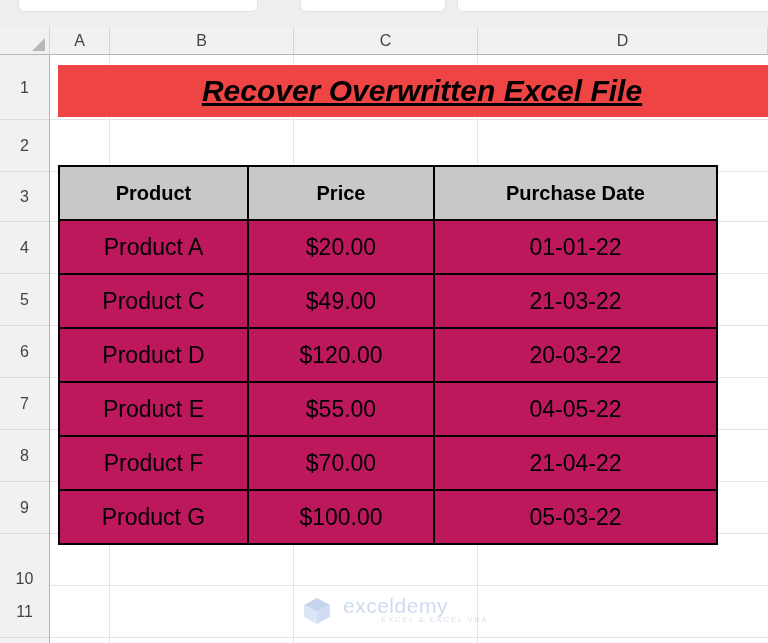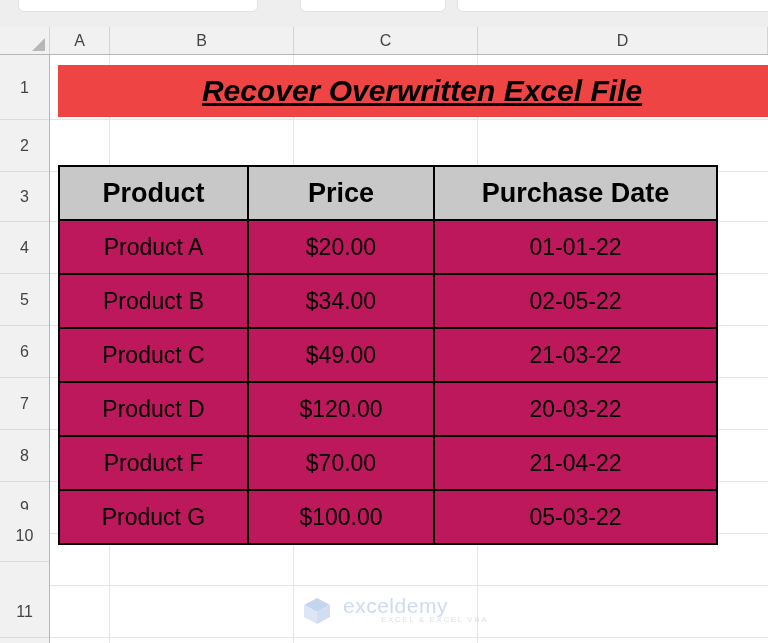--- a/index.html
+++ b/index.html
@@ -157,21 +157,21 @@
     padding: 0;
     text-align: center;
     vertical-align: middle;
     font-family: "Liberation Sans", sans-serif;
     color: #000000;
     background: #be185d;
   }
   #data-table thead th {
     background: #c8c8c8;
     font-weight: bold;
-    font-size: 27px;
+    font-size: 20px;
     height: 52px;
   }
   #data-table tbody td {
     font-weight: normal;
     font-size: 23px;
     height: 52px;
   }
   .col-product { width: 187px; }
   .col-price   { width: 184px; }
   .col-date    { width: 281px; }
@@ -235,21 +235,21 @@
 <div id="row-headers">
   <div class="row-head" style="top:0px;   height:65px;  line-height:65px;">1</div>
   <div class="row-head" style="top:65px;  height:52px;  line-height:52px;">2</div>
   <div class="row-head" style="top:117px; height:50px;  line-height:50px;">3</div>
   <div class="row-head" style="top:167px; height:52px;  line-height:52px;">4</div>
   <div class="row-head" style="top:219px; height:52px;  line-height:52px;">5</div>
   <div class="row-head" style="top:271px; height:52px;  line-height:52px;">6</div>
   <div class="row-head" style="top:323px; height:52px;  line-height:52px;">7</div>
   <div class="row-head" style="top:375px; height:52px;  line-height:52px;">8</div>
   <div class="row-head" style="top:427px; height:52px;  line-height:52px;">9</div>
-  <div class="row-head" style="top:455px; height:52px;  line-height:52px;">10</div>
+  <div class="row-head" style="top:498px; height:52px;  line-height:52px;">10</div>
   <div class="row-head" style="top:531px; height:52px;  line-height:52px;">11</div>
 </div>
 
 <div id="sheet">
 
   <div class="grid-v" style="left:59px;"></div>
   <div class="grid-v" style="left:243px;"></div>
   <div class="grid-v" style="left:427px;"></div>
 
   <div class="grid-h" style="top:64px;"></div>
@@ -277,33 +277,33 @@
       <th class="col-date">Purchase Date</th>
     </tr>
   </thead>
   <tbody>
     <tr>
       <td>Product A</td>
       <td>$20.00</td>
       <td>01-01-22</td>
     </tr>
     <tr>
-      <td>Product B</td>
-      <td>$34.00</td>
-      <td>02-05-22</td>
-    </tr>
-    <tr>
       <td>Product C</td>
       <td>$49.00</td>
       <td>21-03-22</td>
     </tr>
     <tr>
       <td>Product D</td>
       <td>$120.00</td>
       <td>20-03-22</td>
+    </tr>
+    <tr>
+      <td>Product E</td>
+      <td>$55.00</td>
+      <td>04-05-22</td>
     </tr>
     <tr>
       <td>Product F</td>
       <td>$70.00</td>
       <td>21-04-22</td>
     </tr>
     <tr>
       <td>Product G</td>
       <td>$100.00</td>
       <td>05-03-22</td>

